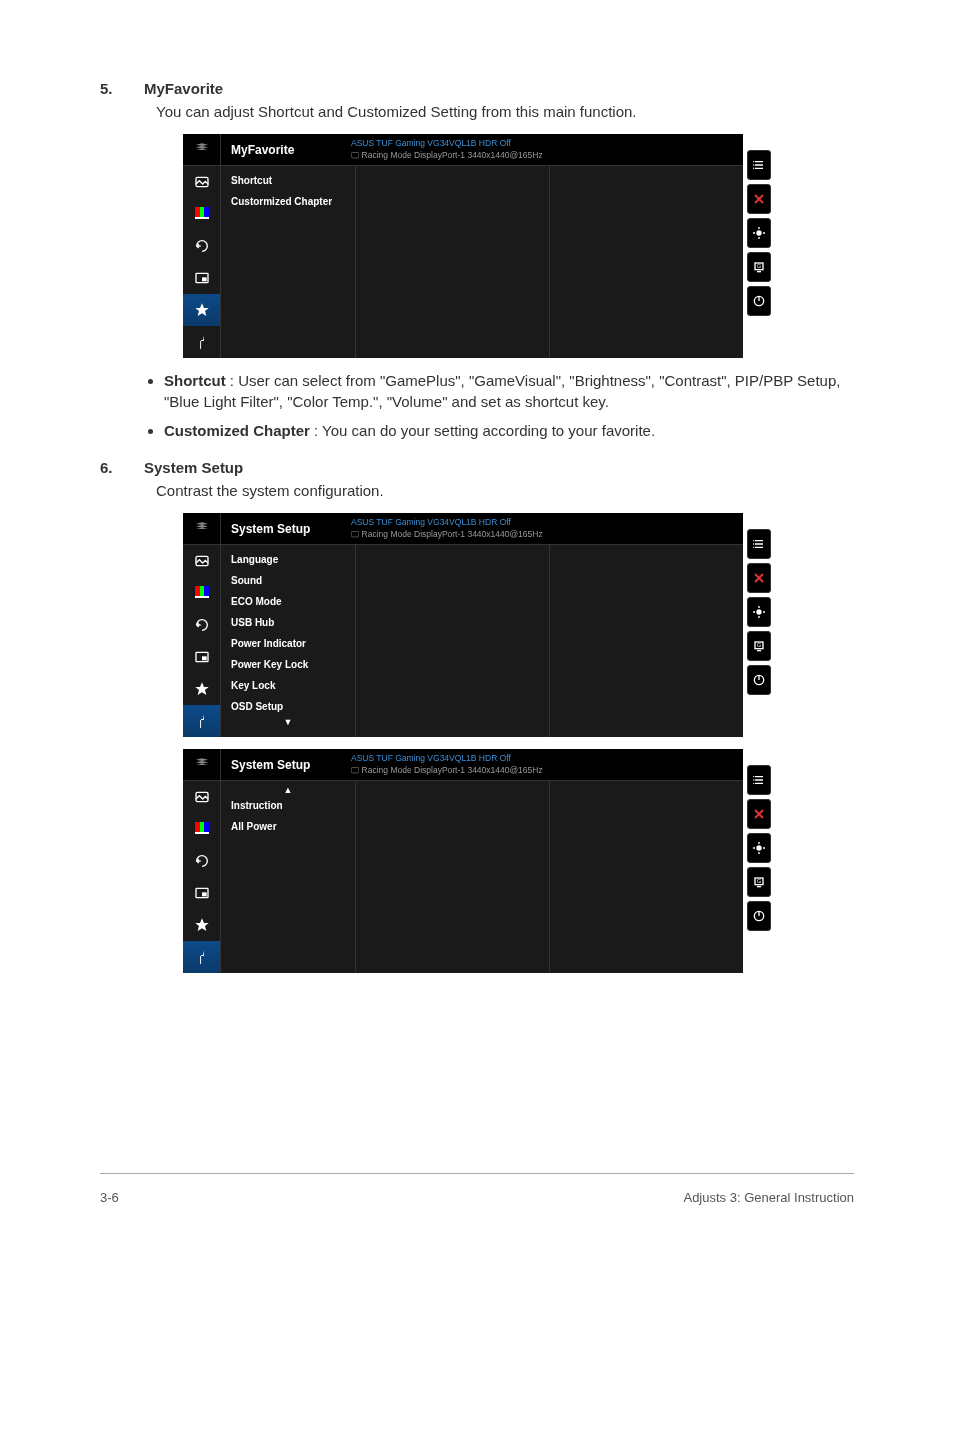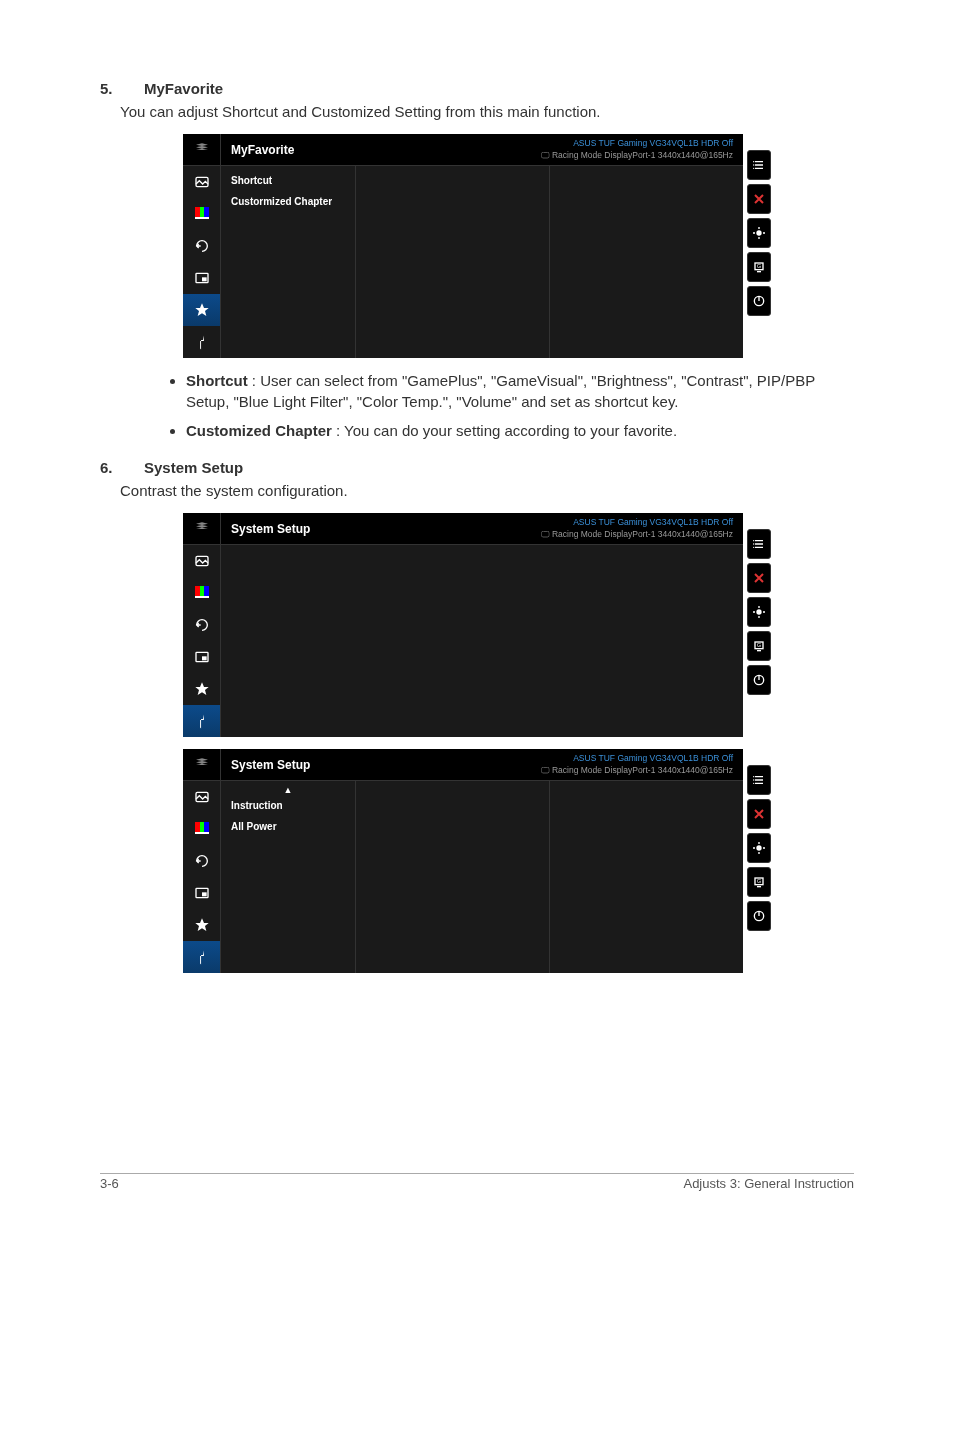--- a/index.html
+++ b/index.html
@@ -8,21 +8,21 @@
     background: #fff;
     width: 954px;
     margin: 0 auto;
     padding: 80px 100px 40px 100px;
     color: #333;
     font-size: 15px;
   }
   .section-row { display: flex; gap: 24px; margin-bottom: 4px; }
   .section-num { font-weight: bold; min-width: 20px; }
   .section-title { font-weight: bold; }
-  .section-desc { margin-left: 20px; margin-bottom: 10px; line-height: 1.4; }
+  .section-desc { margin-left: 56px; margin-bottom: 10px; line-height: 1.4; }
   .osd-wrap { display: flex; justify-content: center; margin: 12px 0; }
   .osd {
     background: #1a1a1a;
     width: 560px;
     display: flex;
     font-size: 10px;
     color: #fff;
     position: relative;
   }
   .osd-left {
@@ -44,44 +44,44 @@
   .osd-main { flex: 1; display: flex; flex-direction: column; }
   .osd-header {
     background: #000;
     height: 32px;
     display: flex;
     align-items: center;
     padding: 0 10px;
     border-bottom: 1px solid #333;
   }
   .osd-header-title { font-weight: bold; font-size: 12px; flex: 0 0 120px; }
-  .osd-header-info { flex: 1; text-align: right; font-size: 8.5px; line-height: 1.3; color:#999; }
+  .osd-header-info { flex: 1; font-size: 8.5px; line-height: 1.3; color:#999; }
   .osd-header-info .brand { color:#3b90d8; }
   .osd-body { display: flex; flex: 1; min-height: 160px; }
   .osd-col1 { width: 135px; border-right: 1px solid #333; padding: 4px 0; }
   .osd-col2 { flex:1; border-right: 1px solid #333; }
   .osd-col3 { flex:1; }
   .osd-item { padding: 5px 10px; font-size: 10px; font-weight: bold; color:#fff; }
   .osd-arrow { text-align: center; font-size: 9px; color:#fff; }
   .osd-right {
     width: 24px;
     display: flex;
     flex-direction: column;
     margin-left: 4px;
   }
   .osd-rbtn { height: 30px; display:flex; align-items:center; justify-content:center; font-size:13px; background:#000; border:1px solid #333; border-radius:3px; margin: 2px 0;}
   .osd-rbtn.spacer { background:transparent; border:none; height:10px;}
   .red { color:#d33; }
   ul.doc-list { margin-left: 64px; margin-top: 10px; margin-bottom: 18px; }
-  ul.doc-list li { margin-bottom: 8px; line-height: 1.4; list-style: disc; margin-left: 22px; }
+  ul.doc-list li { margin-bottom: 8px; line-height: 1.4; list-style: disc; }
   ul.doc-list li .lead { font-weight: bold; }
   .footer {
     border-top: 1px solid #aaa;
     margin-top: 200px;
-    padding-top: 2px;
+    padding-top: 16px;
     display: flex;
     justify-content: space-between;
     font-size: 13px;
     color: #555;
   }
   svg { width: 16px; height: 16px; }
   .colorbar-icon::before{
     content:""; display:inline-block; width:14px; height:10px;
     background: linear-gradient(to right,#f00 0 33%,#0f0 33% 66%,#00f 66% 100%);
     border-bottom:2px solid #fff;
@@ -243,20 +243,35 @@
         </div>
     </div>
     <div class="osd-main">
       <div class="osd-header">
         <div class="osd-header-title">System Setup</div>
         <div class="osd-header-info">
           <span class="brand">ASUS TUF Gaming VG34VQL1B  HDR Off</span><br>
           <span>🖵</span> <span>Racing Mode DisplayPort-1 3440x1440@165Hz</span>
         </div>
       </div>
+      <div class="osd-body">
+        <div class="osd-col1">
+          <div class="osd-item">Language</div>
+          <div class="osd-item">Sound</div>
+          <div class="osd-item">ECO Mode</div>
+          <div class="osd-item">USB Hub</div>
+          <div class="osd-item">Power Indicator</div>
+          <div class="osd-item">Power Key Lock</div>
+          <div class="osd-item">Key Lock</div>
+          <div class="osd-item">OSD Setup</div>
+          <div class="osd-arrow">▼</div>
+        </div>
+        <div class="osd-col2"></div>
+        <div class="osd-col3"></div>
+      </div>
     </div>
   </div>
   <div class="osd-right">
     <div class="osd-rbtn spacer"></div>
     <div class="osd-rbtn">
         <svg viewBox="0 0 24 24">
           <path stroke="#fff" stroke-width="2" d="M6 7h12M6 12h12M6 17h12"></path>
           <circle cx="4" cy="7" r="1" fill="#fff"></circle>
           <circle cx="4" cy="12" r="1" fill="#fff"></circle>
           <circle cx="4" cy="17" r="1" fill="#fff"></circle>

